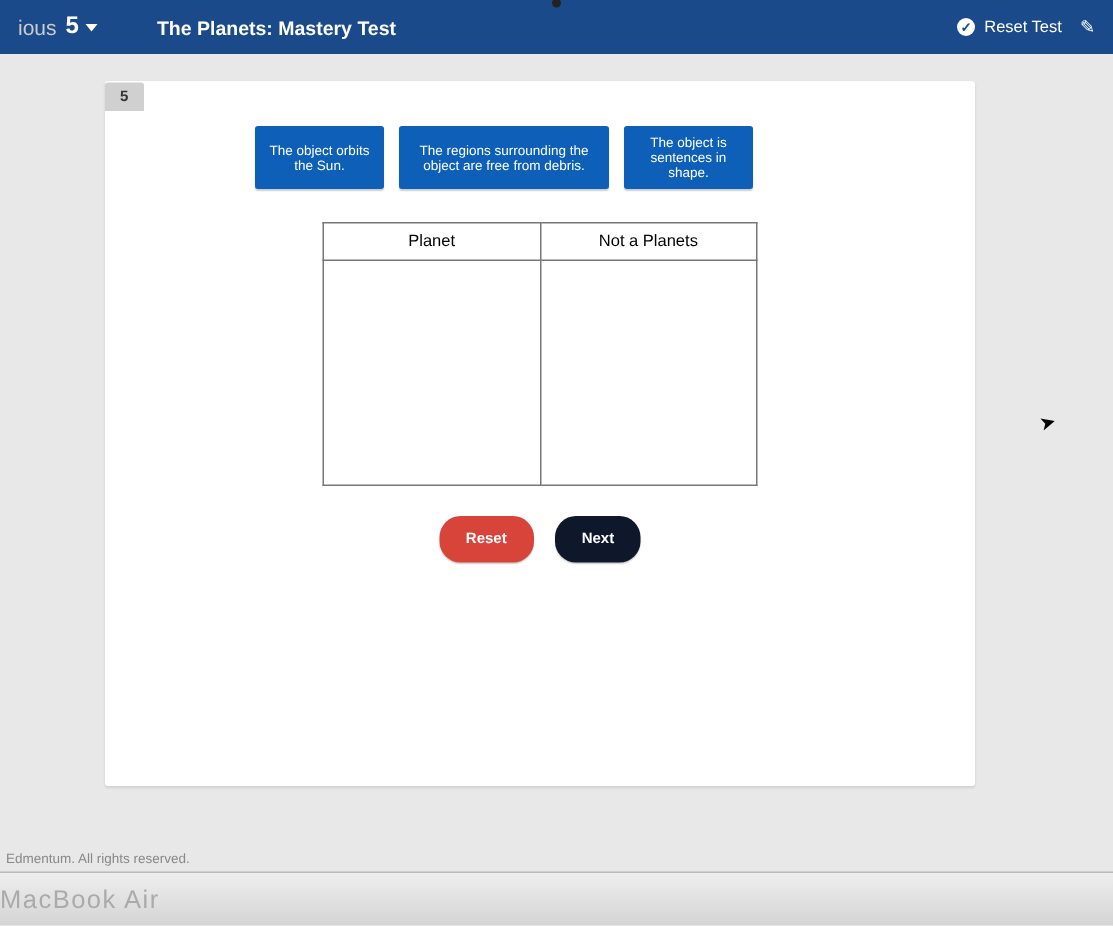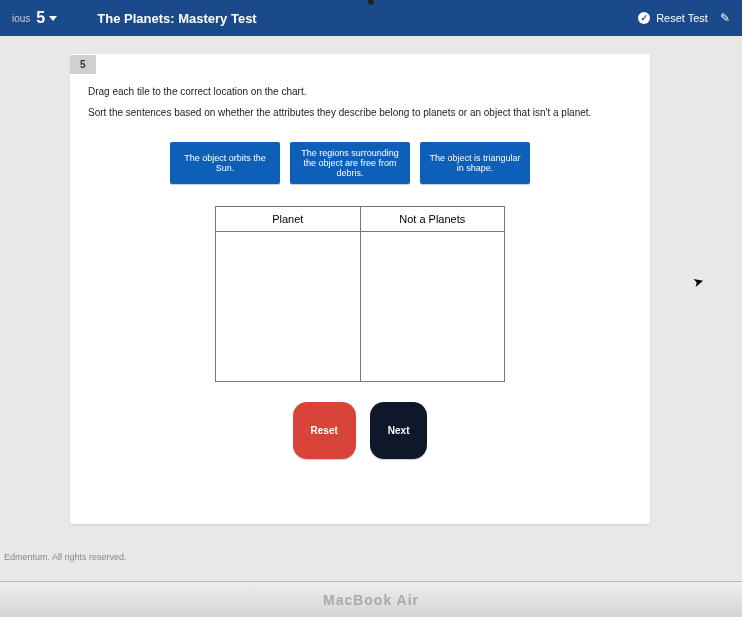--- a/index.html
+++ b/index.html
@@ -15,21 +15,21 @@
       background: #1a4a8a;
       color: #fff;
       height: 36px;
       display: flex;
       align-items: center;
       padding: 0 12px;
       font-size: 12px;
     }
     .nav-label {
       color: #ccc;
-      font-size: 10px;
+      font-size: 14px;
       margin-right: 6px;
     }
     .question-selector {
       color: #fff;
       font-size: 16px;
       font-weight: bold;
       display: flex;
       align-items: center;
       gap: 4px;
       margin-right: 40px;
@@ -102,29 +102,29 @@
       gap: 10px;
       width: 480px;
     }
     .tile {
       background: #0d5fb8;
       color: #fff;
       font-size: 9px;
       text-align: center;
       padding: 6px 6px;
       border-radius: 2px;
-      width: 110px;
+      width: 86px;
       display: flex;
       align-items: center;
       justify-content: center;
       min-height: 28px;
       cursor: move;
       box-shadow: 0 1px 1px rgba(0,0,0,0.2);
     }
-    .tile.wide { width: 120px; }
+    .tile.wide { width: 140px; }
     .chart-wrap {
       display: flex;
       justify-content: center;
       margin-top: 18px;
     }
     table.drop-chart {
       border-collapse: collapse;
       width: 290px;
     }
     table.drop-chart th {
@@ -145,48 +145,46 @@
       display: flex;
       justify-content: center;
       gap: 14px;
       margin-top: 20px;
     }
     .btn {
       border: none;
       color: #fff;
       font-size: 10px;
       font-weight: bold;
-      padding: 23px 18px;
+      padding: 10px 18px;
       border-radius: 14px;
       cursor: pointer;
       box-shadow: 0 1px 1px rgba(0,0,0,0.2);
     }
     .btn-reset { background: #d9443a; }
     .btn-next { background: #0f172a; }
     .footer {
       position: absolute;
-      bottom: 55px;
+      bottom: 40px;
       left: 4px;
       font-size: 9px;
       color: #888;
     }
     .device-bottom {
       position: absolute;
       bottom: 0;
       width: 100%;
       height: 36px;
       background: linear-gradient(#eeeeee, #d4d4d4);
       border-top: 1px solid #bbb;
       display: flex;
       align-items: center;
-      justify-content: center;
       color: #aaa;
-      font-size: 14px;
+      font-size: 17px;
       letter-spacing: 1px;
-      font-weight: bold;
     }
     .cursor-arrow {
       position: absolute;
       top: 238px;
       right: 38px;
       font-size: 13px;
       color: #000;
       transform: rotate(-15deg);
     }
     .camera-dot {
@@ -216,29 +214,25 @@
     <span class="check-circle">✓</span>
     <span>Reset Test</span>
   </div>
   <span class="tools-icon">✎</span>
 </div>
 
 <div class="content-area">
   <div class="panel">
     <span class="qtab">5</span>
 
-    <div class="instructions">
-      <p>Drag each tile to the correct location on the chart.</p>
-      <p>Sort the sentences based on whether the attributes they describe belong to planets or an object that isn't a planet.</p>
-    </div>
 
     <div class="tiles-area">
       <div class="tile">The object orbits the Sun.</div>
       <div class="tile wide">The regions surrounding the object are free from debris.</div>
-      <div class="tile">The object is triangular in shape.</div>
+      <div class="tile">The object is sentences in shape.</div>
     </div>
 
     <div class="chart-wrap">
       <table class="drop-chart">
         <thead>
           <tr>
             <th>Planet</th>
             <th>Not a Planets</th>
           </tr>
         </thead>

